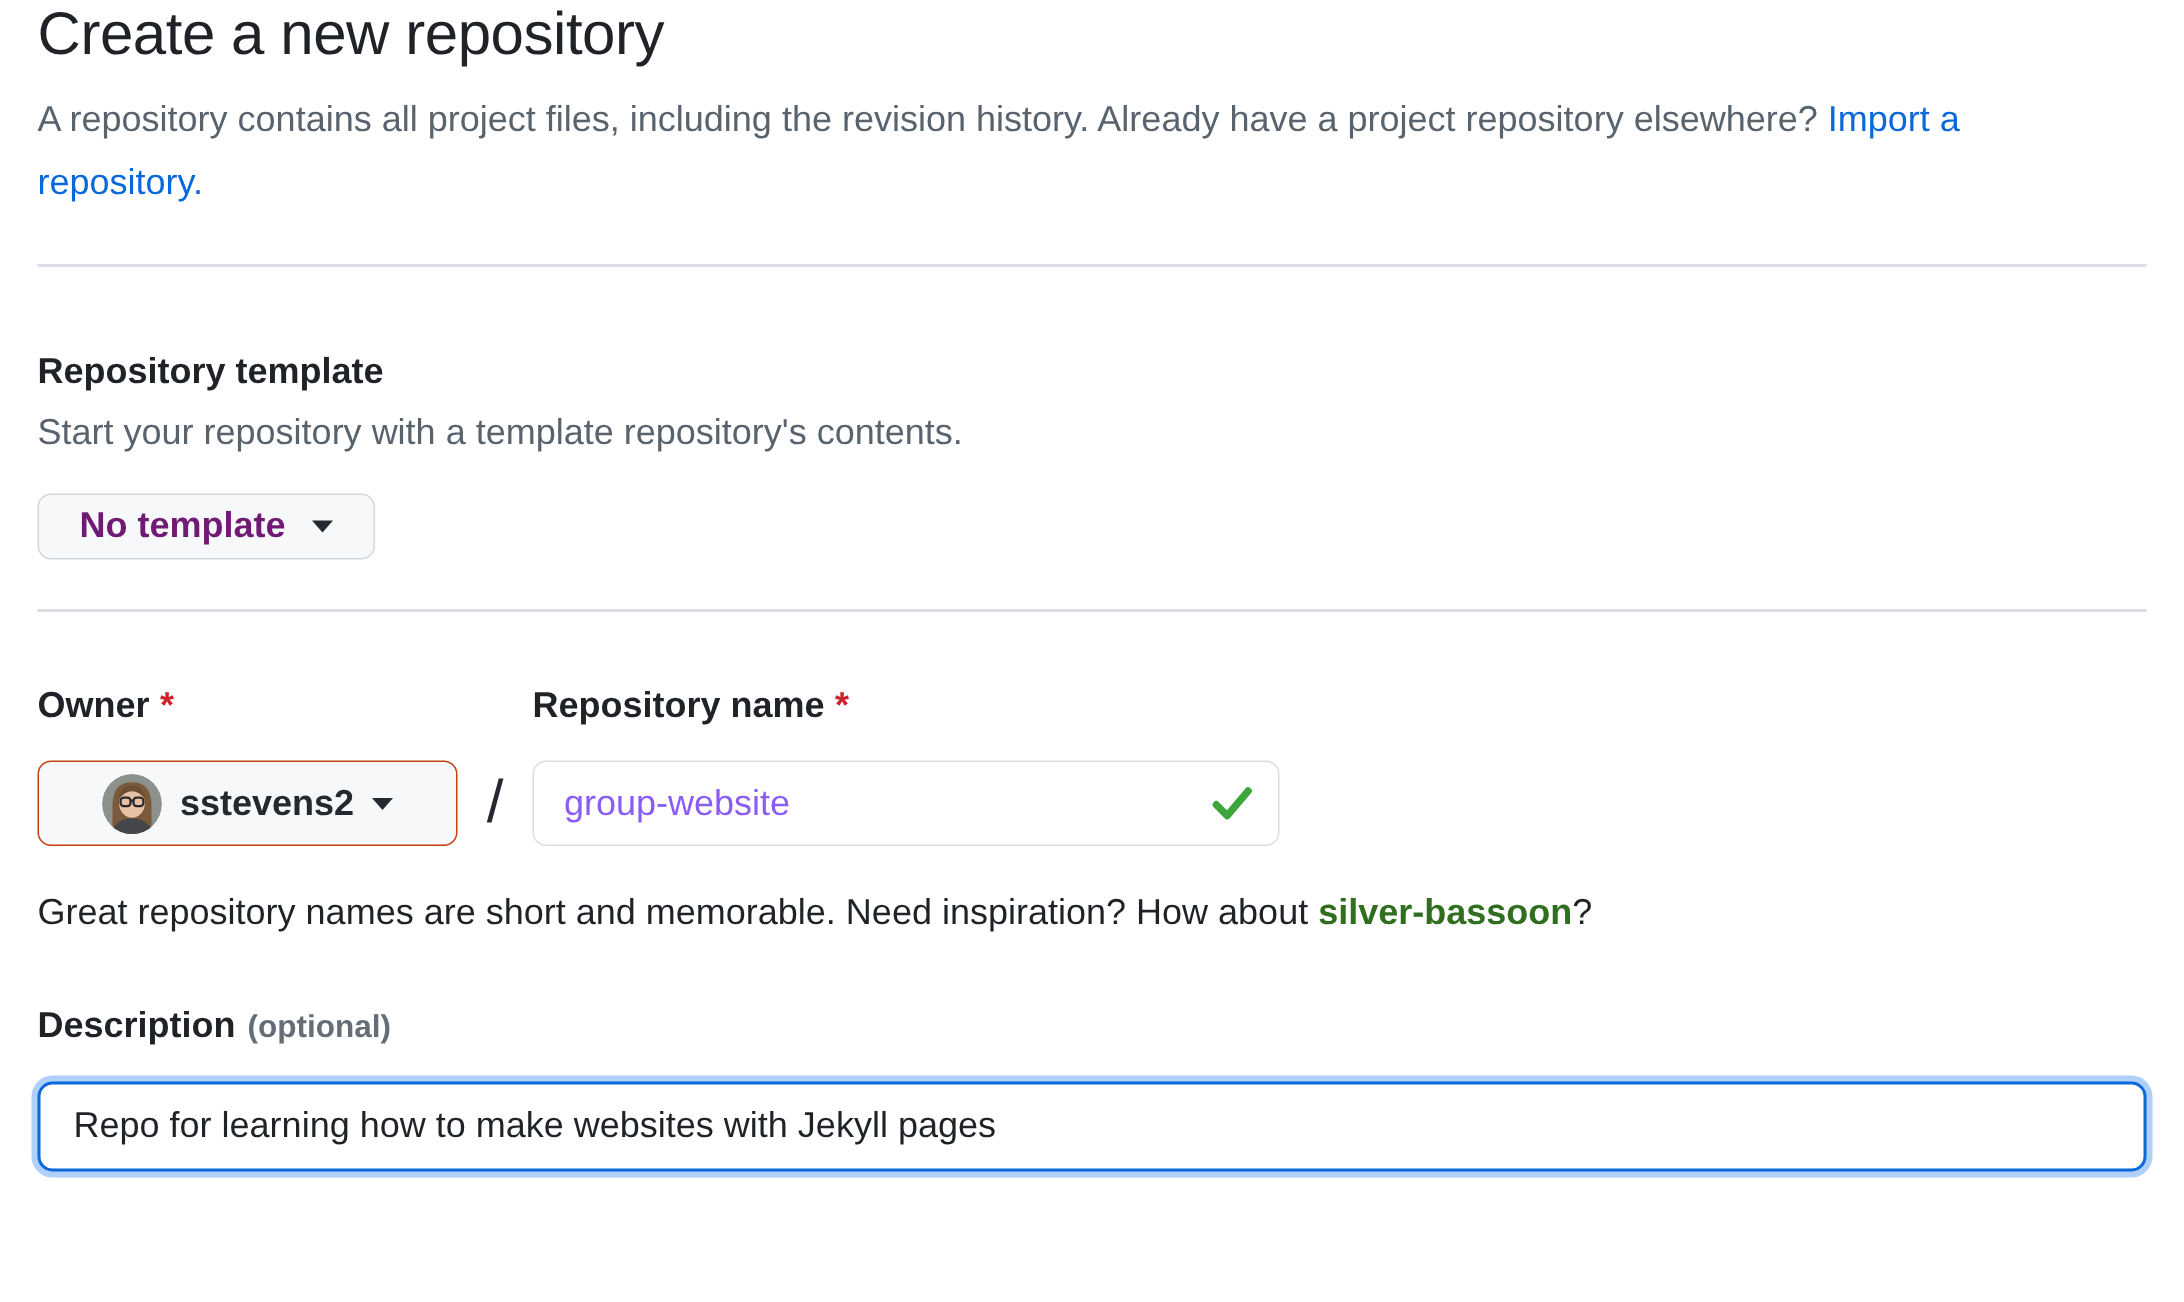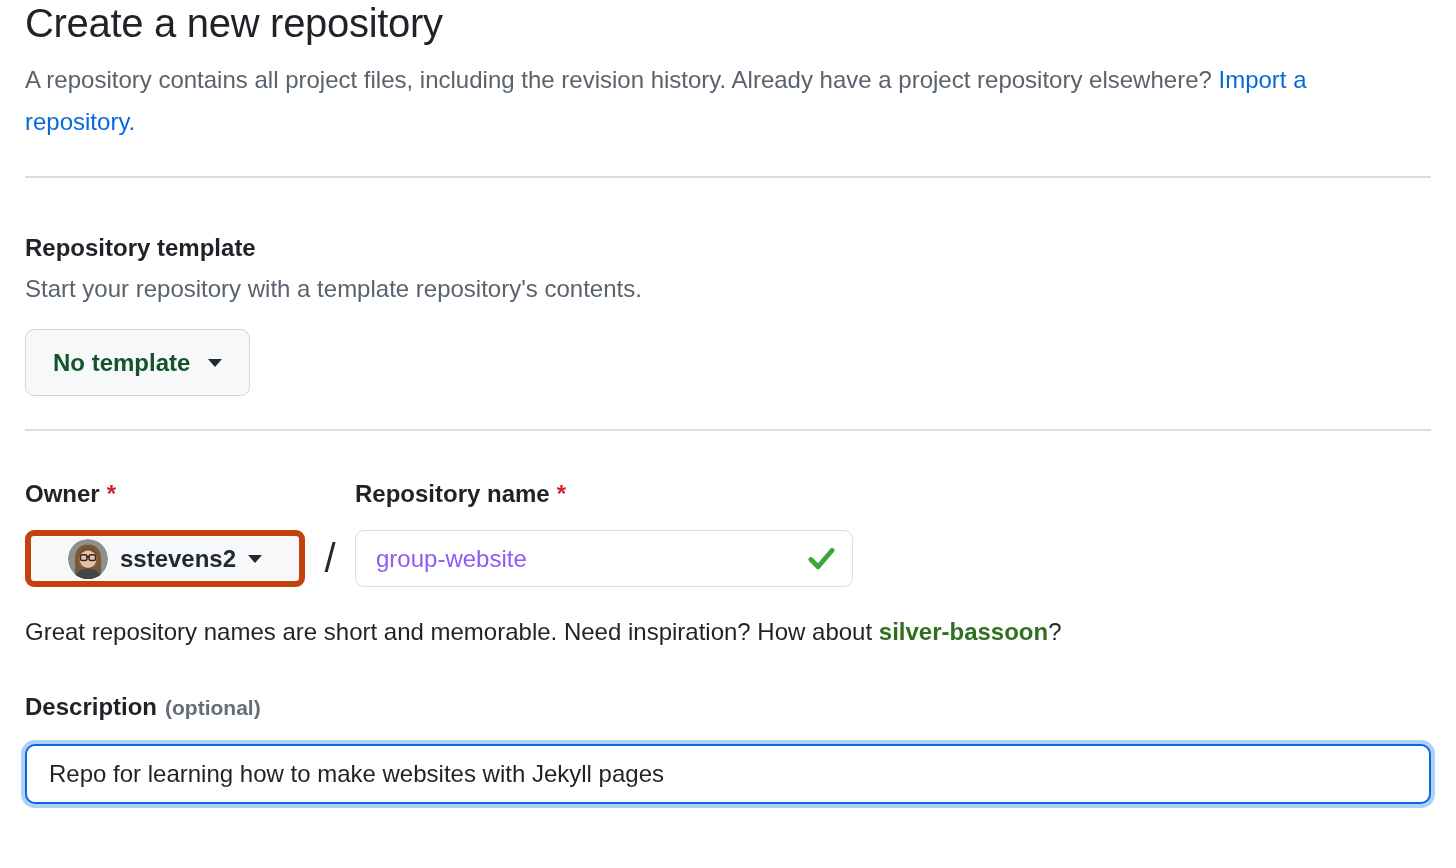--- a/index.html
+++ b/index.html
@@ -34,23 +34,23 @@
   .section-heading {
     margin-top: 56px;
     font-size: 24px; font-weight: 700; color: #1f2328;
   }
   .section-sub {
     margin-top: 13px;
     font-size: 24px; color: #59636e;
   }
   .gh-btn {
     display: inline-flex; align-items: center; gap: 18px;
-    height: 67px; padding: 0 27px; margin-top: 26px;
+    height: 44px; padding: 0 27px; margin-top: 26px;
     background: #f6f8fa; border: 1px solid #d0d7de; border-radius: 9px;
-    font-family: inherit; font-size: 24px; font-weight: 600; color: #14532d;
+    font-family: inherit; font-size: 24px; font-weight: 600; color: #701a75;
     cursor: pointer;
   }
   .caret {
     width: 0; height: 0; display: inline-block;
     border-left: 7px solid transparent; border-right: 7px solid transparent;
     border-top: 8px solid #24292f;
   }
   .divider-2 { margin-top: 51px; }
 
   
@@ -66,21 +66,21 @@
     font-size: 24px; font-weight: 700; color: #1f2328; align-self: end;
   }
   .required { color: #cf222e; margin-left: 7px; font-weight: 700; }
   .label-owner { grid-column: 1; grid-row: 1; }
   .label-repo  { grid-column: 3; grid-row: 1; }
 
   .owner-btn {
     grid-column: 1; grid-row: 2;
     display: flex; align-items: center; justify-content: center; gap: 12px;
     height: 57px; width: 280px;
-    background: #f6f8fa; border: 6px solid #c2410c; border-radius: 9px;
+    background: #f6f8fa; border: 1px solid #c2410c; border-radius: 9px;
     font-family: inherit; font-size: 24px; font-weight: 600; color: #24292f;
     cursor: pointer;
   }
   .avatar {
     width: 40px; height: 40px; border-radius: 50%;
     overflow: hidden; flex: none; display: block;
   }
   .slash-sep {
     grid-column: 2; grid-row: 2;
     display: flex; align-items: center; justify-content: center;

